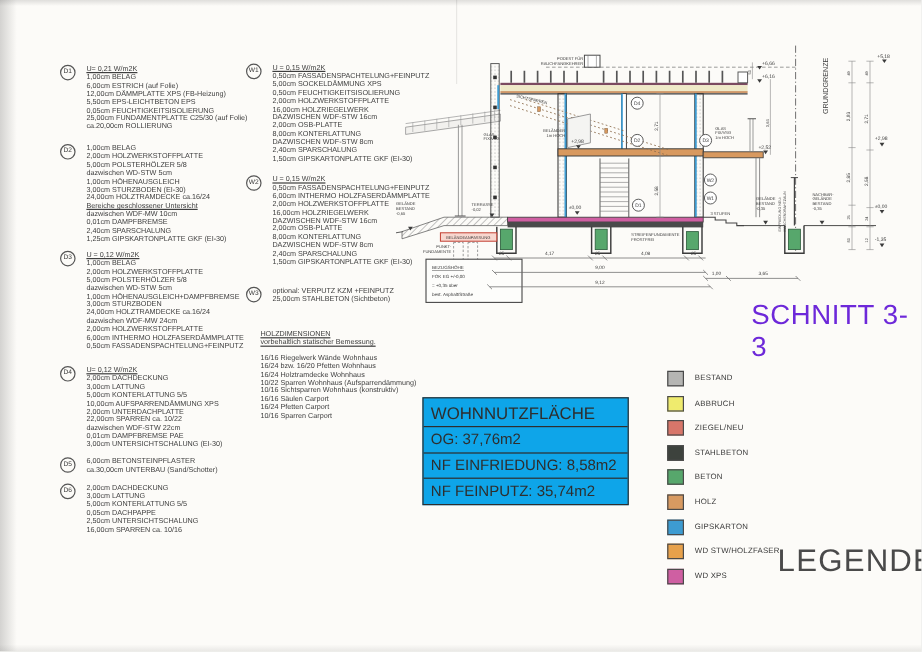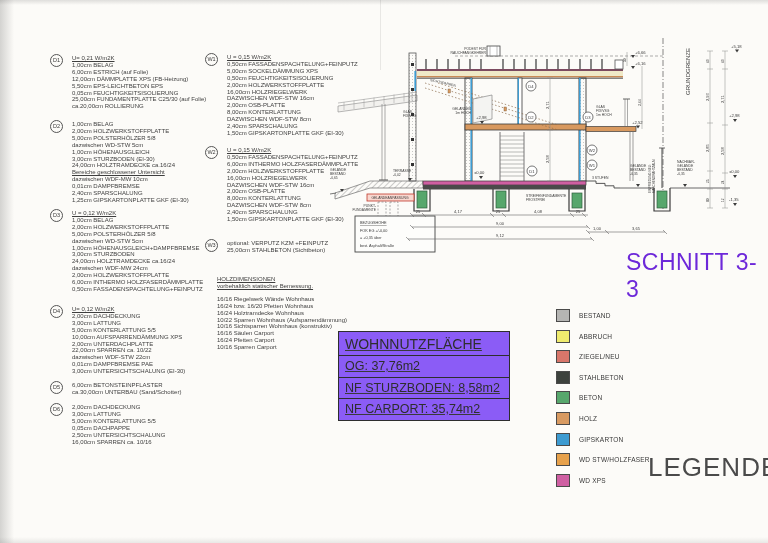--- a/index.html
+++ b/index.html
@@ -21,21 +21,21 @@
   .spec-block{position:absolute;left:0;width:100%;}
   .badge{position:absolute;left:0;top:-1px;width:11px;height:11px;border:1px solid #555;border-radius:50%;
          font-size:5.5px;line-height:11px;text-align:center;color:#3a3a3a;background:#fcfbf8;}
   .spec-lines{margin-left:22px;font-size:6px;line-height:6.9px;white-space:nowrap;color:#3e3e3e;}
   .spec-lines .u{text-decoration:underline;}
   #holz{position:absolute;left:217px;top:276px;font-size:6px;line-height:6.9px;color:#3e3e3e;white-space:nowrap;}
   #holz .hd{text-decoration:underline;}
   #holz-items{margin-top:6px;}
 
   
-  #area-table{position:absolute;left:338px;top:331px;width:170px;border:1.6px solid #2e2e2e;background:#8b5cf6;text-decoration:underline;}
+  #area-table{position:absolute;left:352px;top:331px;width:170px;border:1.6px solid #2e2e2e;background:#0ea5e9;}
   .t-title{font-size:14px;padding:4px 6px 3px 6px;border-bottom:1.6px solid #2e2e2e;color:#2e2e2e;}
   .t-group{border-bottom:1.6px solid #2e2e2e;padding:2px 0;}
   .t-group:last-child{border-bottom:none;}
   .t-row{font-size:12.5px;line-height:16.5px;padding:0 6px;color:#2e2e2e;white-space:nowrap;}
 
   
   #legend{position:absolute;left:556px;top:309px;}
   .leg-row{display:flex;align-items:center;margin-bottom:7.6px;}
   .leg-swatch{width:12px;height:11px;border:1px solid #4a4a4a;flex:0 0 auto;}
   .leg-label{font-size:6.5px;margin-left:9px;color:#383838;white-space:nowrap;letter-spacing:.2px;}
@@ -199,24 +199,24 @@
         <div>10/16 Sparren Carport</div>
       </div>
   </div>
 
   <div id="area-table">
     <div class="t-title">WOHNNUTZFLÄCHE</div>
   <div class="t-group">
         <div class="t-row">OG: 37,76m2</div>
       </div>
       <div class="t-group">
-        <div class="t-row">NF STURZBODEN: 8,58m2</div>
+        <div class="t-row">NF EINFRIEDUNG: 8,58m2</div>
       </div>
       <div class="t-group">
-        <div class="t-row">NF CARPORT: 35,74m2</div>
+        <div class="t-row">NF FEINPUTZ: 35,74m2</div>
       </div>
     </div>
 
   <div id="legend">
       <div class="leg-row">
         <span class="leg-swatch" style="background: rgb(181, 181, 179);"></span>
         <span class="leg-label">BESTAND</span>
       </div>
       <div class="leg-row">
         <span class="leg-swatch" style="background: rgb(239, 235, 110);"></span>

